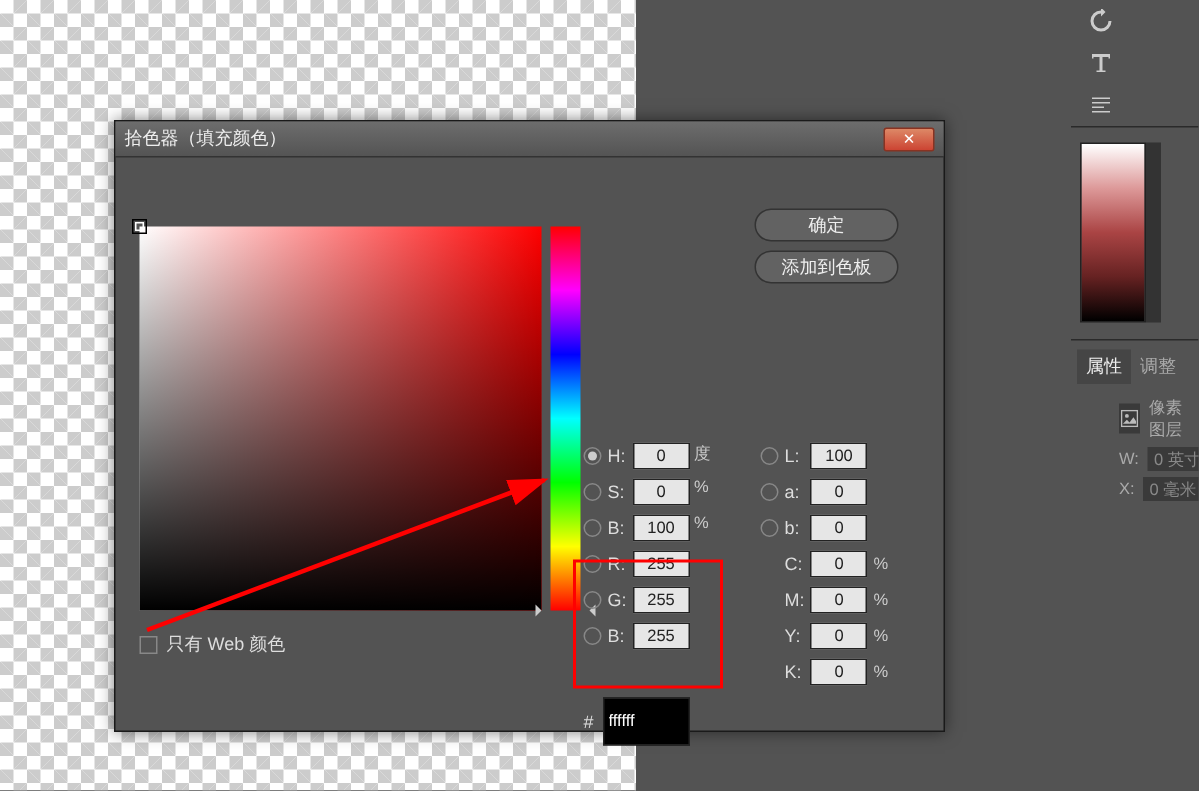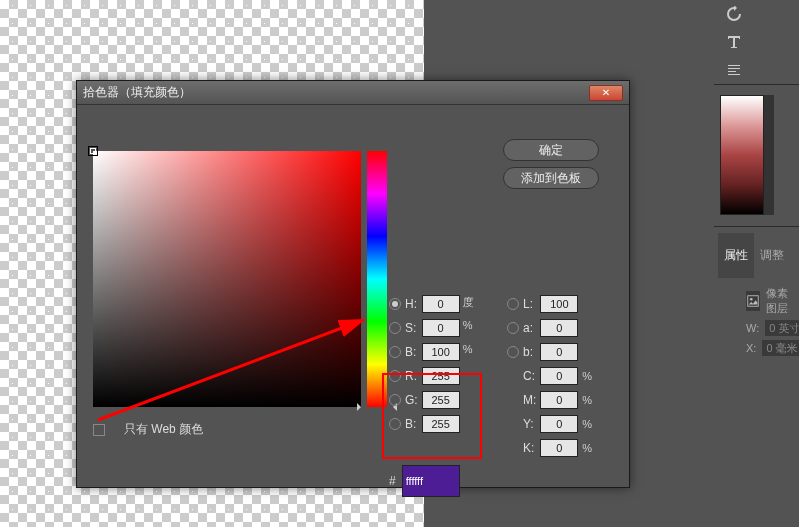--- a/index.html
+++ b/index.html
@@ -22,21 +22,21 @@
   .right-panel { position: absolute; right: 0; top: 0; width: 85px; height: 527px; background: #535353; display: flex; flex-direction: column; }
   .icon-strip { display: flex; flex-direction: column; border-bottom: 1px solid #2a2a2a; }
   .icon-btn { width: 32px; height: 28px; display: flex; align-items: center; justify-content: center; color: #ccc; cursor: pointer; margin-left: 4px; }
   .icon-btn svg { width: 16px; height: 16px; fill: #ccc; }
   .right-swatch { margin: 10px 0 0 6px; width: 44px; height: 120px; background: linear-gradient(180deg,#fff,#d99,#a44,#622,#000); border:1px solid #222;}
   .right-swatch-idx { width:10px; height:120px; background:#333; margin:10px 0 0 0;}
   .swatch-row{display:flex;}
   
   .props-panel { position:absolute; left:0; right:0; top:226px; background:#535353; border-top:1px solid #2a2a2a; padding:6px 4px; }
   .tabs { display:flex; font-size:12px; color:#aaa; margin-bottom:8px; }
-  .tab { padding:14px 6px; cursor:pointer; }
+  .tab { padding:3px 6px; cursor:pointer; }
   .tab.active { color:#eee; background:#454545; }
   .prop-row { display:flex; align-items:center; gap:6px; font-size:11px; color:#aaa; margin:4px 0;padding-left:28px;}
   .prop-row input { background:#3a3a3a; border:none; color:#888; font-size:11px; width:44px; padding:2px 4px; }
   .prop-icon { width:20px; height:20px; background:#3a3a3a; display:flex; align-items:center; justify-content:center; }
   .prop-icon svg{width:14px;height:14px;fill:#bbb;}
   
   
   .dialog {
     position: absolute; left: 76px; top: 80px; width: 554px; height: 408px;
     background: #535353; border: 1px solid #1a1a1a; box-shadow: 0 0 10px rgba(0,0,0,.5);
@@ -78,23 +78,23 @@
   .vlabel{font-size:12px;color:#ddd;}
   .vinput{width:38px;height:18px;background:#e6e6e6;border:1px solid #222;font-size:11px;text-align:center;color:#222;}
   .vunit{font-size:11px;color:#ccc;width:14px;}
   
   .val-grid2{position:absolute; left:430px; top:190px; display:grid; grid-template-columns:auto auto auto auto; gap:6px 4px; align-items:center;}
   
   .rgb-highlight{position:absolute; left:305px; top:268px; width:100px; height:86px; border:2px solid #ff0000; pointer-events:none;}
   
   .hex-row{position:absolute; left:312px; top:360px; display:flex; align-items:center; gap:6px;}
   .hex-label{font-size:12px;color:#ddd;}
-  .hex-input{width:58px;height:18px;background:#4c1d95;border:1px solid #222;color:#fff;font-size:11px;text-align:left;padding:15px 3px;}
-  
-  .web-check{position:absolute; left:16px; top:316px; display:flex; align-items:center; gap:19px; font-size:12px; color:#ddd;}
+  .hex-input{width:58px;height:18px;background:#000000;border:1px solid #222;color:#fff;font-size:11px;text-align:left;padding:15px 3px;}
+  
+  .web-check{position:absolute; left:16px; top:316px; display:flex; align-items:center; gap:6px; font-size:12px; color:#ddd;}
   .checkbox{width:12px;height:12px;border:1px solid #888;cursor:pointer;}
   
   
   .arrow{position:absolute; left:88px; top:310px; width:290px; height:120px; pointer-events:none;}
   .arrow svg{width:100%;height:100%;}
 </style>
 </head>
 <body>
 
 <div class="canvas-area"></div>

